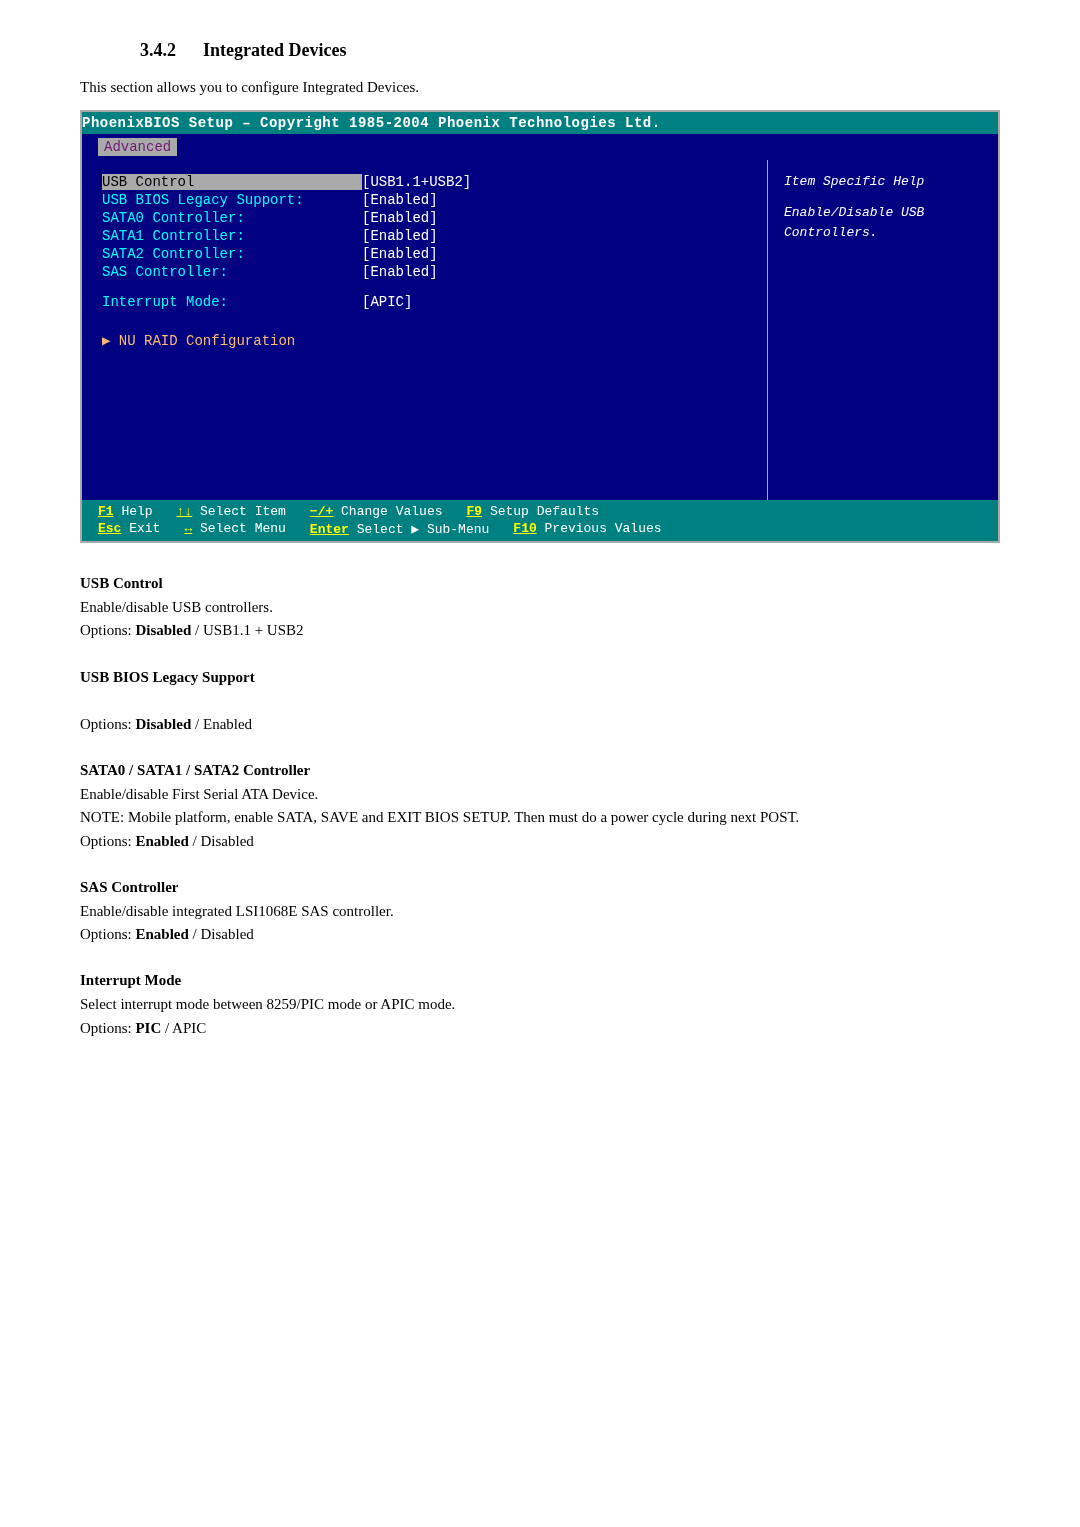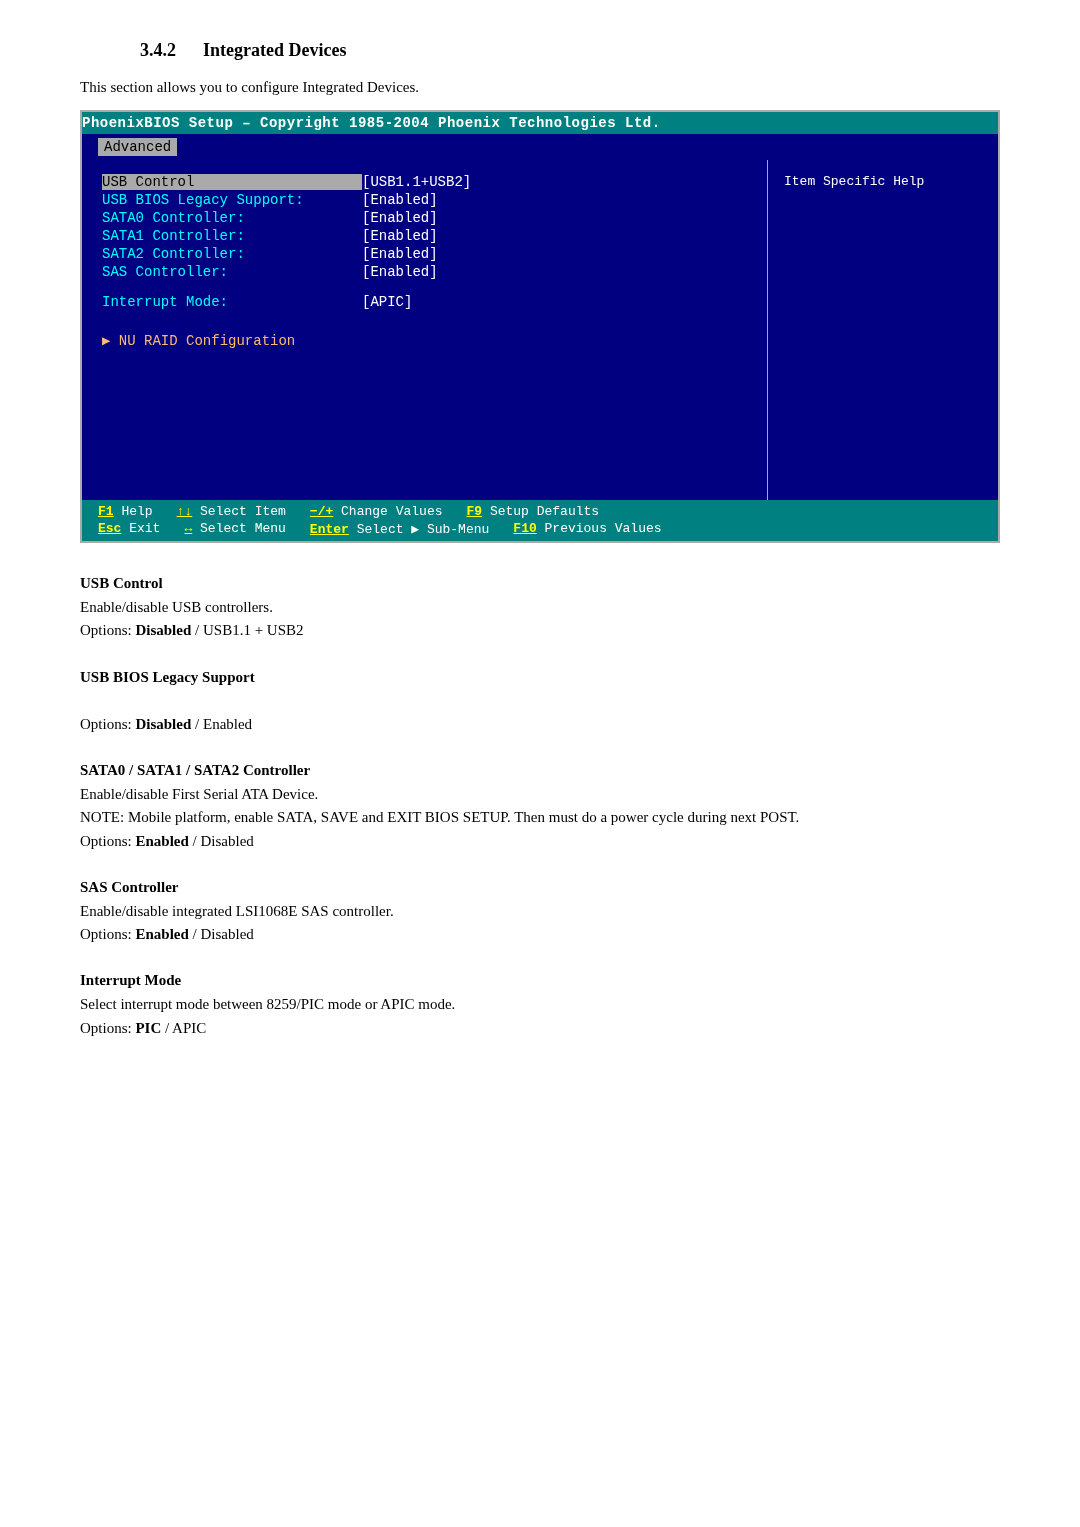--- a/index.html
+++ b/index.html
@@ -53,40 +53,41 @@
 
     .bios-menu-item {
       color: #00ffff;
       font-size: 14px;
       font-family: 'Courier New', Courier, monospace;
       padding: 1px 6px;
     }
 
     .bios-menu-item.active {
       background: #aaaaaa;
-      color: #000000;
+      color: #701a75;
     }
 
     .bios-body {
       display: flex;
       min-height: 340px;
     }
 
     .bios-main {
       flex: 1;
       padding: 14px 20px;
       border-right: 1px solid #aaa;
     }
 
     .bios-help {
       width: 230px;
       padding: 14px 16px;
       color: #ffffff;
       font-family: 'Courier New', Courier, monospace;
       font-size: 13px;
+      font-style: italic;
     }
 
     .bios-help-title {
       color: #ffffff;
       font-size: 13px;
       margin-bottom: 14px;
     }
 
     .bios-help-text {
       color: #ffffff;
@@ -242,20 +243,21 @@
         <span class="bios-value">[APIC]</span>
       </div>
 
       <div class="bios-spacer"></div>
 
       <div class="bios-submenu">NU RAID Configuration</div>
     </div>
 
     <div class="bios-help">
       <div class="bios-help-title">Item Specific Help</div>
+      <div class="bios-help-text">Enable/Disable USB<br>Controllers.</div>
     </div>
   </div>
 
   <div class="bios-footer">
     <div class="bios-footer-row">
       <span class="footer-item">
         <span class="footer-key">F1</span>  Help
       </span>
       <span class="footer-item">
         <span class="footer-key">↑↓</span> Select Item

